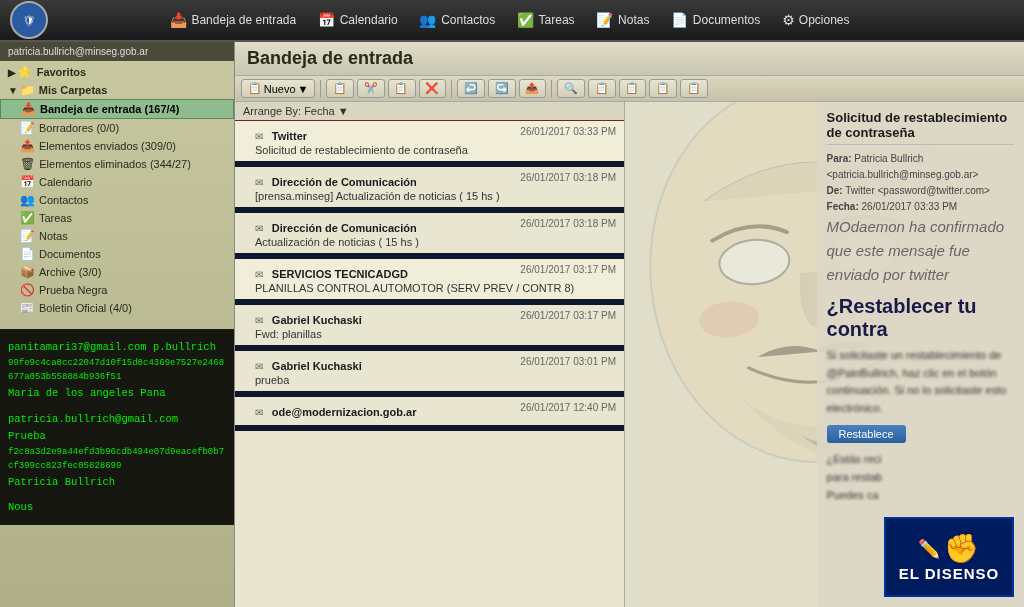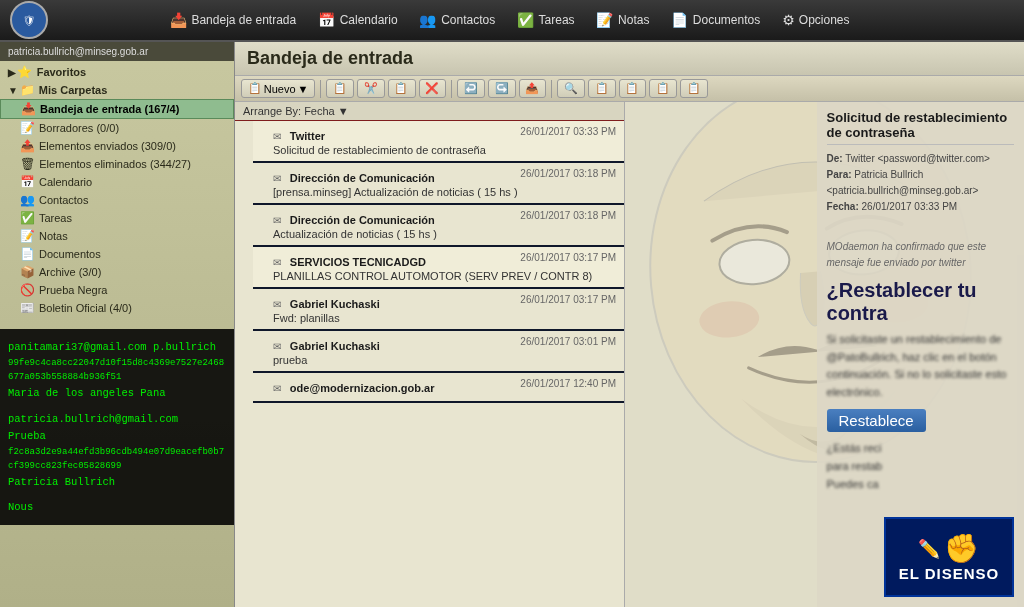--- a/index.html
+++ b/index.html
@@ -146,25 +146,24 @@
     }
     .arrange-bar {
       padding: 3px 8px;
       font-size: 11px;
       background: #d8d5c0;
       border-bottom: 1px solid #7f1d1d;
       color: #333;
     }
     .email-row {
       padding: 5px 20px;
-      border-bottom: 2px solid #0f172a;
+      border-bottom: 6px solid #0f172a;
       cursor: pointer;
       background: #e8e5d0;
       position: relative;
-      margin-left: 18px;
     }
     .email-row.unread { background: #f0edd8; }
     .email-sender {
       font-weight: bold;
       font-size: 11px;
       color: #1a1a1a;
     }
     .email-subject {
       font-size: 11px;
       color: #333;
@@ -214,21 +213,21 @@
       letter-spacing: 1px;
     }
     .pencil-icon {
       color: #ffcc00;
       font-size: 18px;
     }
     .restore-btn {
       display: inline-block;
       background: linear-gradient(to bottom, #4a7fc0, #2a5fa0);
       color: white;
-      font-size: 15px;
+      font-size: 11px;
       padding: 3px 12px;
       border-radius: 3px;
       margin-top: 8px;
       cursor: pointer;
     }
 
     
     .mask-container {
       position: absolute;
       top: -30px;
@@ -498,24 +497,24 @@
 
             <path d="M175,360 Q200,380 225,360 Q210,375 200,378 Q190,375 175,360" fill="#8a7a5a"></path>
           </svg>
         </div>
 
         <div style="position:absolute; top:0; right:0; width:52%; height:100%; background:rgba(220,215,198,0.92); padding:8px 10px; overflow:hidden;">
           <div style="border-bottom:1px solid #bbb; padding-bottom:4px; margin-bottom:6px;">
             <div style="font-size:13px; font-weight:bold; color:#1a1a1a;">Solicitud de restablecimiento de contraseña</div>
           </div>
           <div style="font-size:10px; color:#444; line-height:1.6; margin-bottom:8px;">
+            <div><strong>Para:</strong> <span>Patricia Bullrich &lt;patricia.bullrich@minseg.gob.ar&gt;</span></div>
             <div><strong>De:</strong> <span>Twitter &lt;password@twitter.com&gt;</span></div>
-            <div><strong>Para:</strong> <span>Patricia Bullrich &lt;patricia.bullrich@minseg.gob.ar&gt;</span></div>
             <div><strong>Fecha:</strong> <span>26/01/2017 03:33 PM</span></div>
-            <div style="font-size:10px; color:#666; font-style:italic;margin-top:24px;">MOdaemon ha confirmado que este mensaje fue enviado por twitter</div>
+            <div style="font-size:15px; color:#666; font-style:italic;">MOdaemon ha confirmado que este mensaje fue enviado por twitter</div>
           </div>
           <div style="font-size:20px; font-weight:bold; color:#1a1a4a; margin-bottom:6px;">¿Restablecer tu contra</div>
           <div style="font-size:11px; color:#333; line-height:1.6; filter:blur(1.5px);">
             <div>Si solicitaste un restablecimiento de</div>
             <div>@PatoBullrich, haz clic en el botón</div>
             <div>continuación. Si no lo solicitaste esto</div>
             <div>electrónico.</div>
           </div>
           <div class="restore-btn">Restablece</div>
           <div style="font-size:11px; color:#333; line-height:1.6; margin-top:8px; filter:blur(1.5px);">

